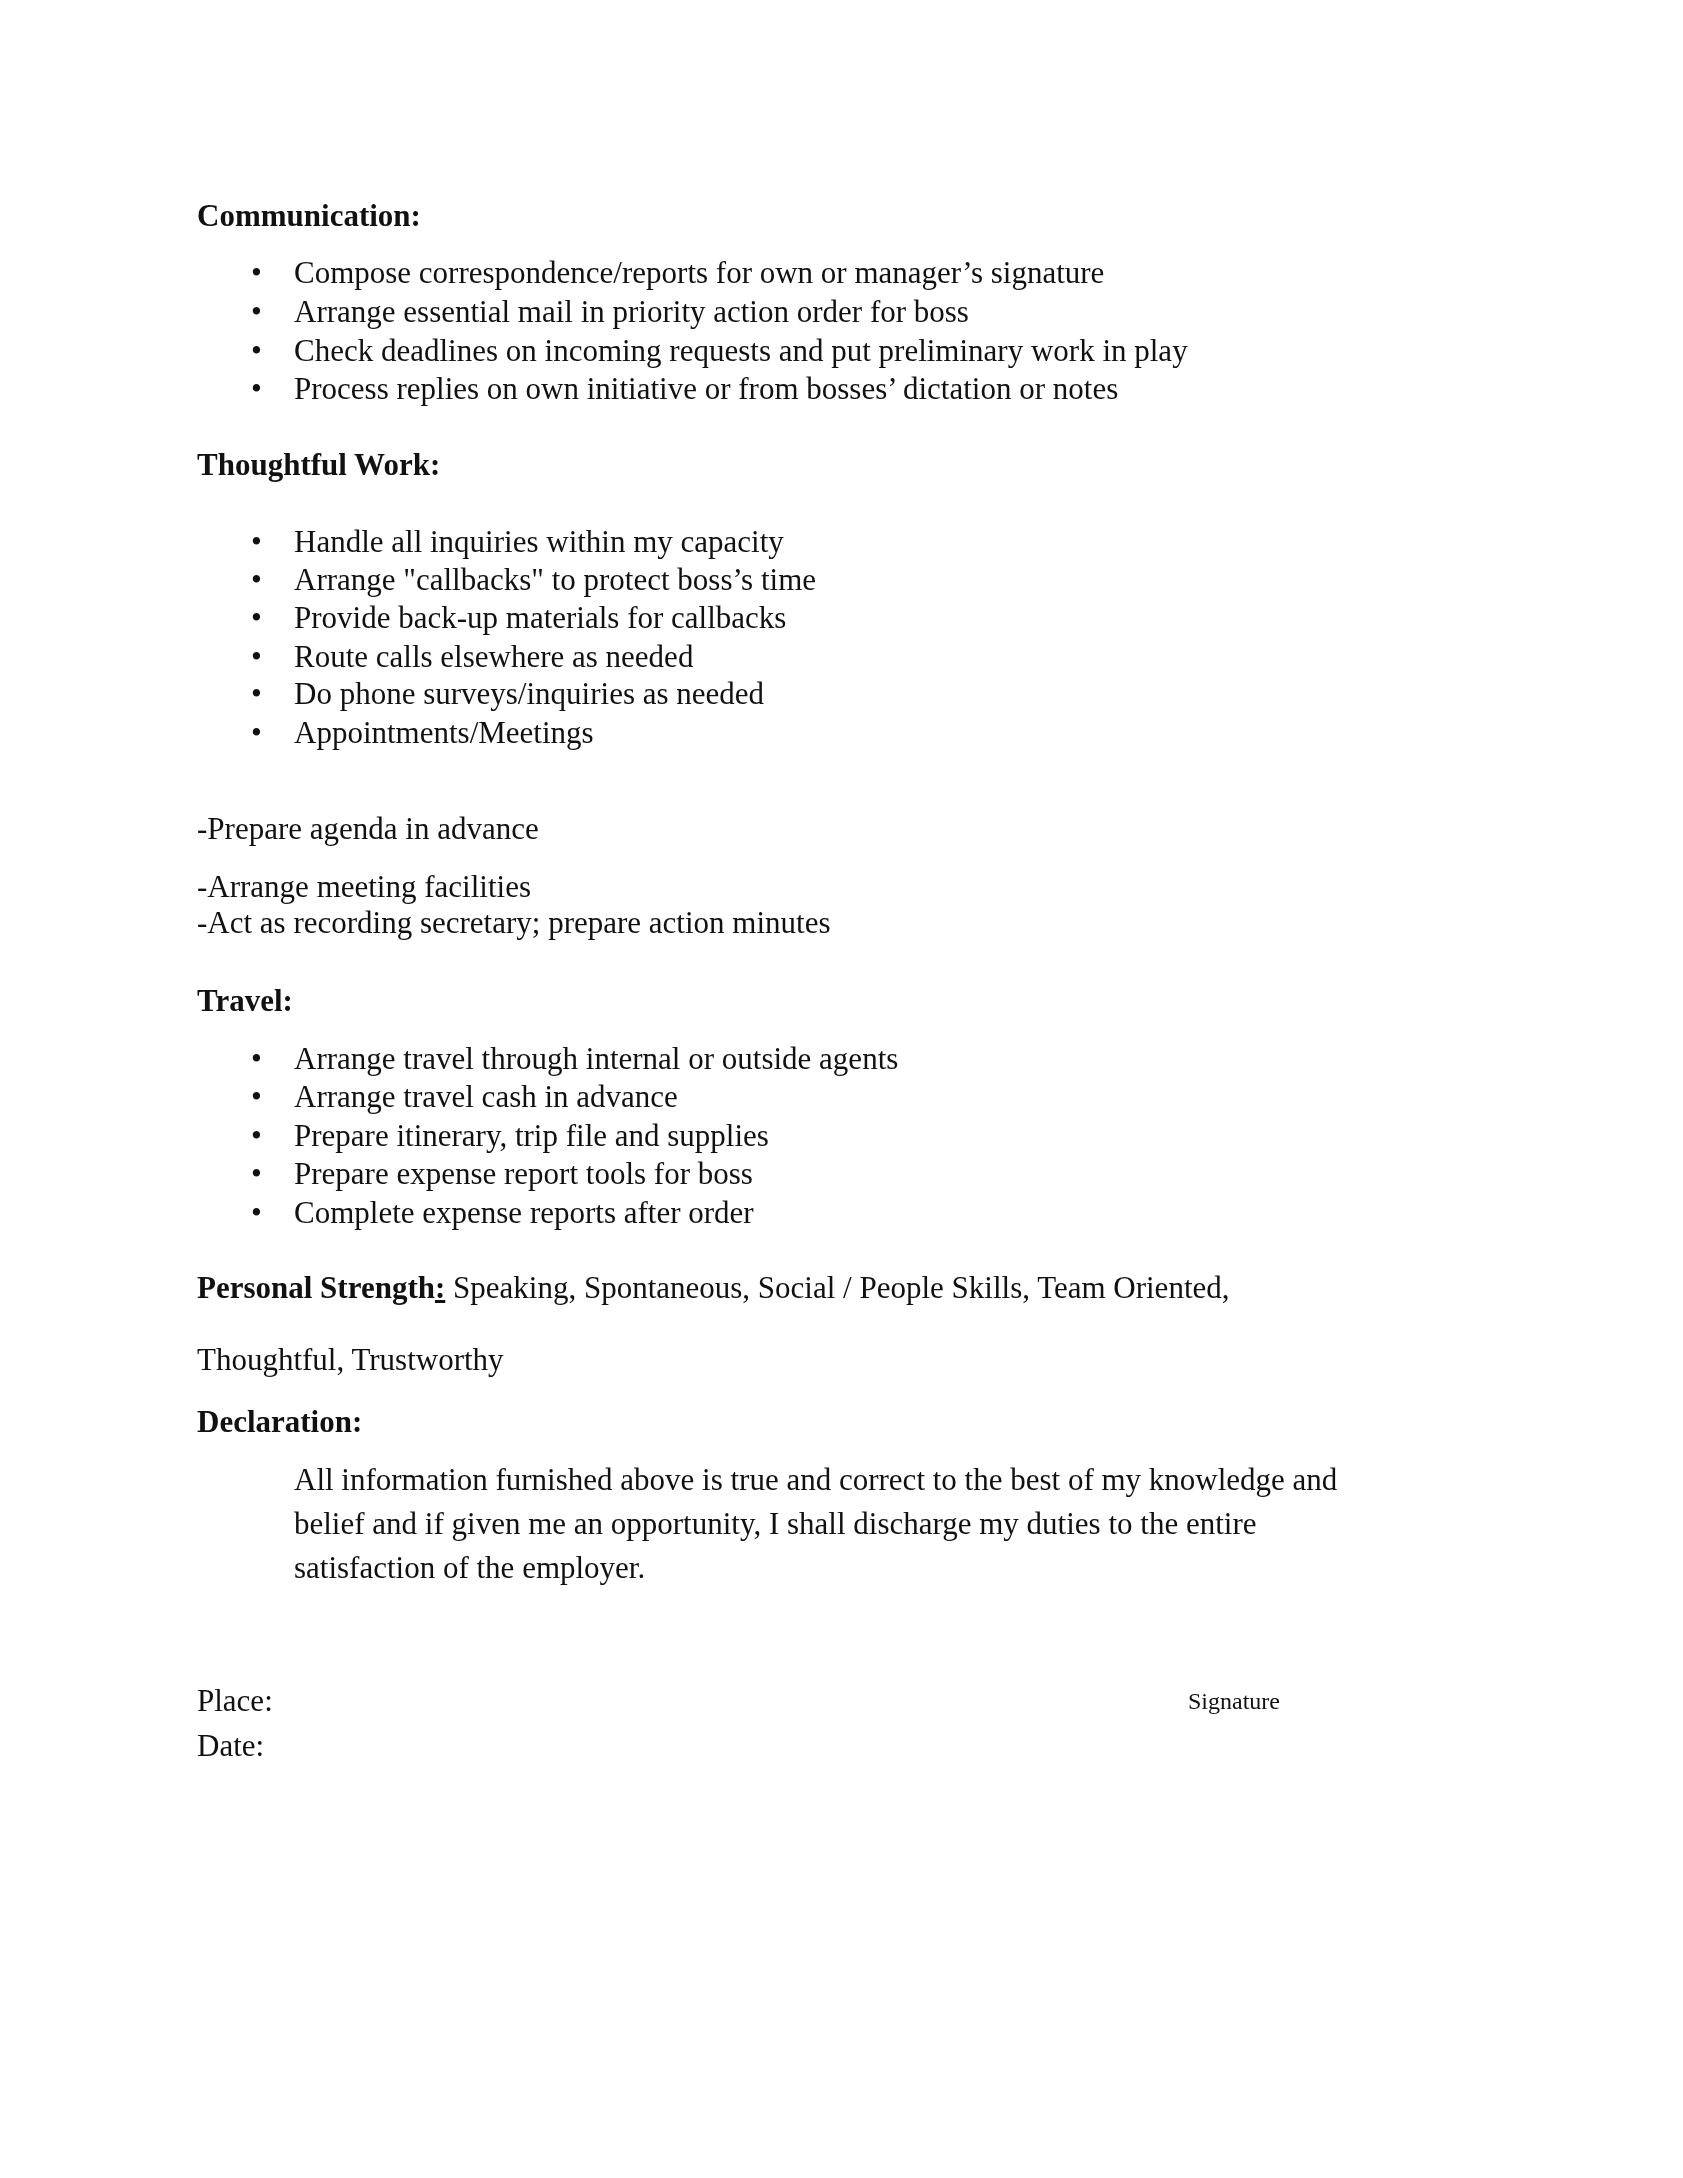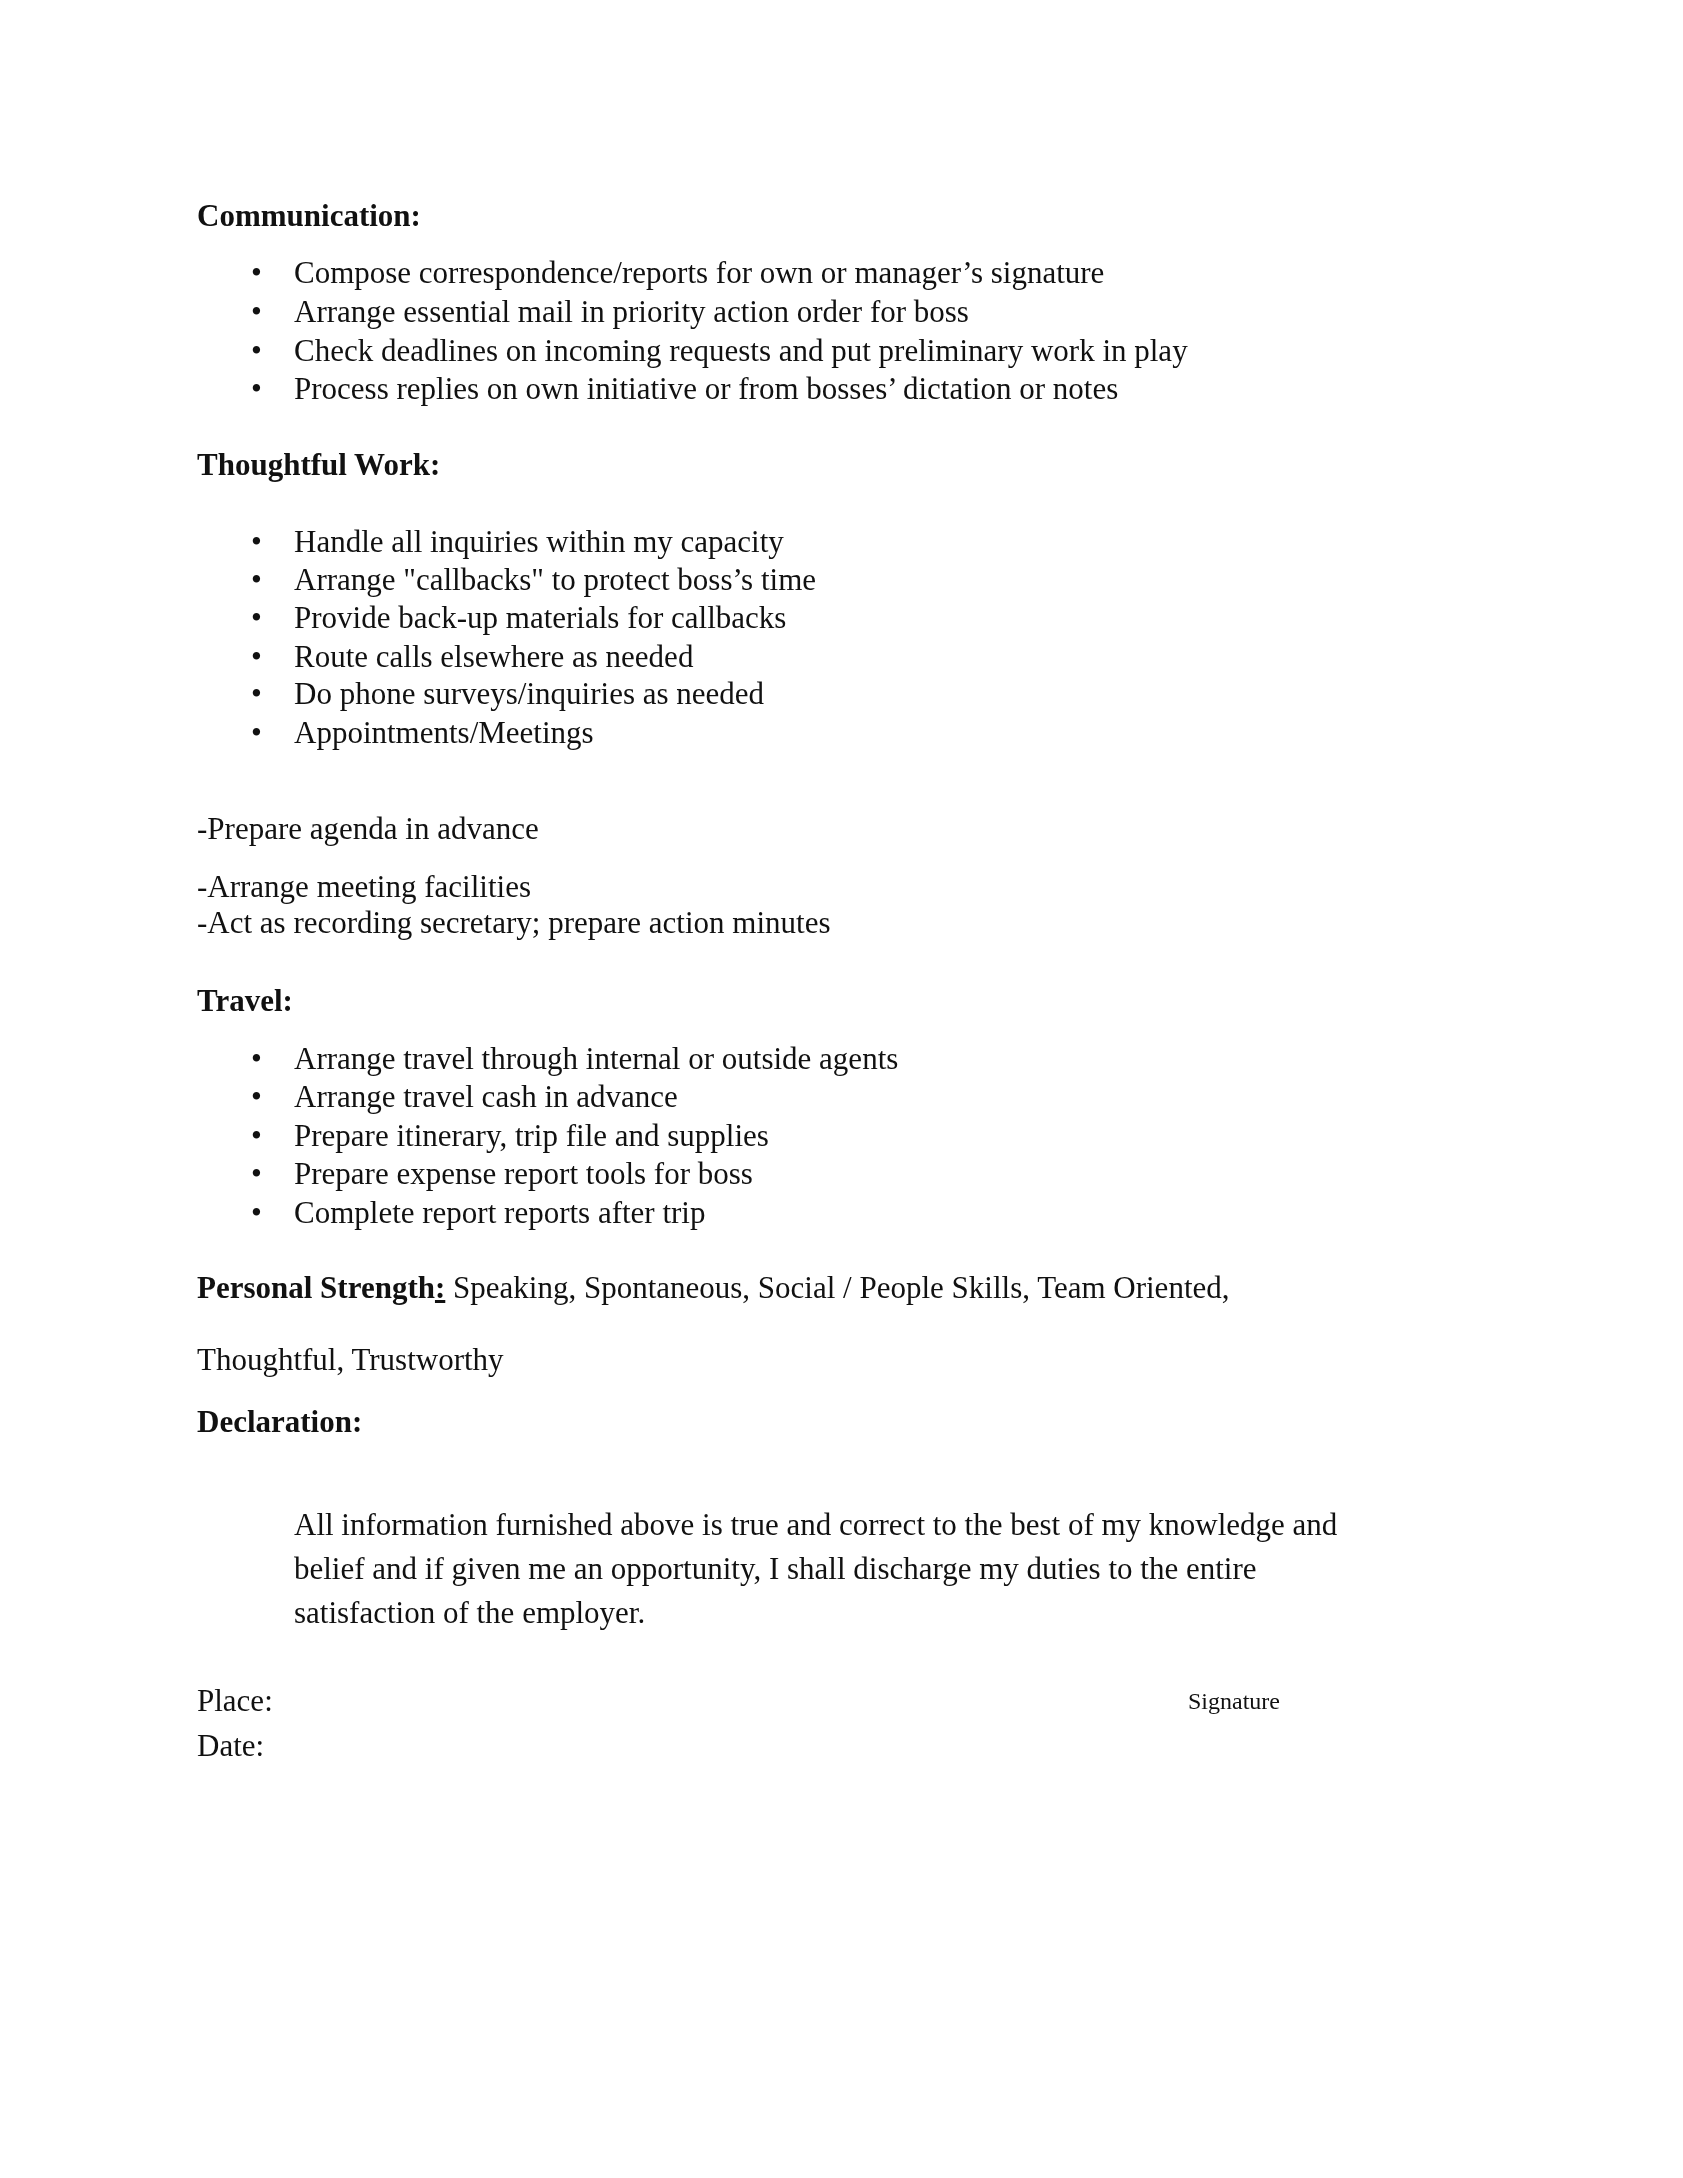--- a/index.html
+++ b/index.html
@@ -83,31 +83,31 @@
   <div class="bullet-item" style="top:1116px">
     <span class="dot">•</span>
     <span class="txt">Prepare itinerary, trip file and supplies</span>
   </div>
   <div class="bullet-item" style="top:1154px">
     <span class="dot">•</span>
     <span class="txt">Prepare expense report tools for boss</span>
   </div>
   <div class="bullet-item" style="top:1193px">
     <span class="dot">•</span>
-    <span class="txt">Complete report reports after trip</span>
+    <span class="txt">Complete expense reports after order</span>
   </div>
 
   <div class="line" style="top:1268px">
     <span class="heading">Personal Strength</span><span class="u">:</span><span> Speaking, Spontaneous, Social / People Skills, Team Oriented,</span>
   </div>
   <div class="line" style="top:1340px">Thoughtful, Trustworthy</div>
 
   <div class="line heading" style="top:1402px">Declaration:</div>
 
-  <div class="para" style="top:1503px">
+  <div class="para" style="top:1458px">
     <div>All information furnished above is true and correct to the best of my knowledge and</div>
     <div>belief and if given me an opportunity, I shall discharge my duties to the entire</div>
     <div>satisfaction of the employer.</div>
   </div>
 
   <div class="line" style="top:1681px">Place:</div>
   <div class="sig" style="top:1681px">Signature</div>
   <div class="line" style="top:1726px">Date:</div>
 
 </div>

